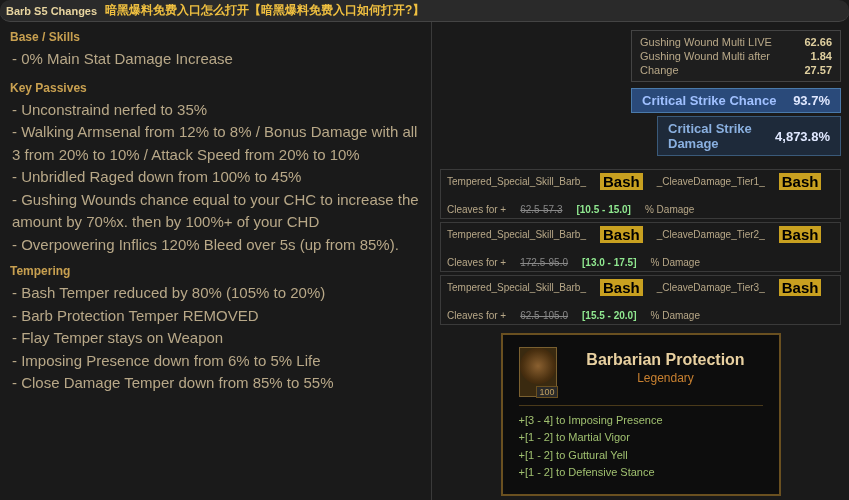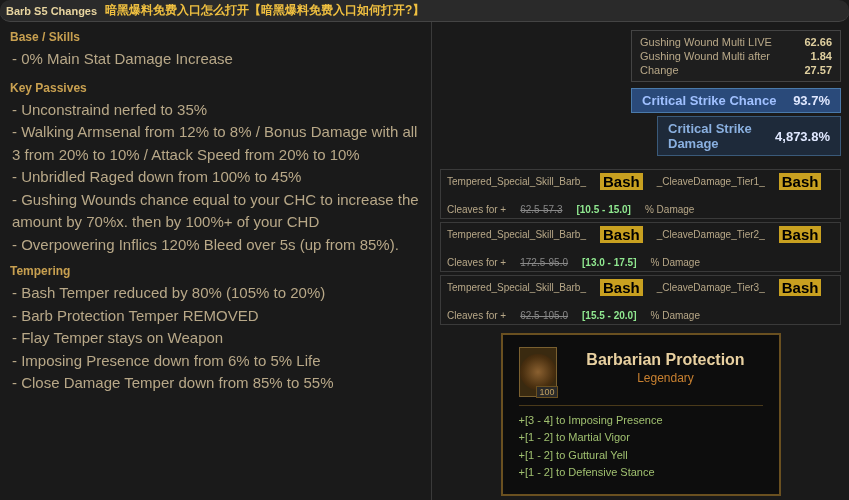--- a/index.html
+++ b/index.html
@@ -164,21 +164,20 @@
       align-items: center;
       margin-bottom: 8px;
     }
 
     .item-icon {
       width: 38px;
       height: 50px;
       background: #3a2a10;
       border: 1px solid #7a6030;
       display: flex;
-      align-items: center;
       justify-content: center;
       margin-right: 12px;
       position: relative;
     }
 
     .item-icon-inner {
       width: 36px;
       height: 36px;
       background: radial-gradient(circle, #8a6030 0%, #4a3010 60%, #2a1a08 100%);
       border-radius: 50%;

